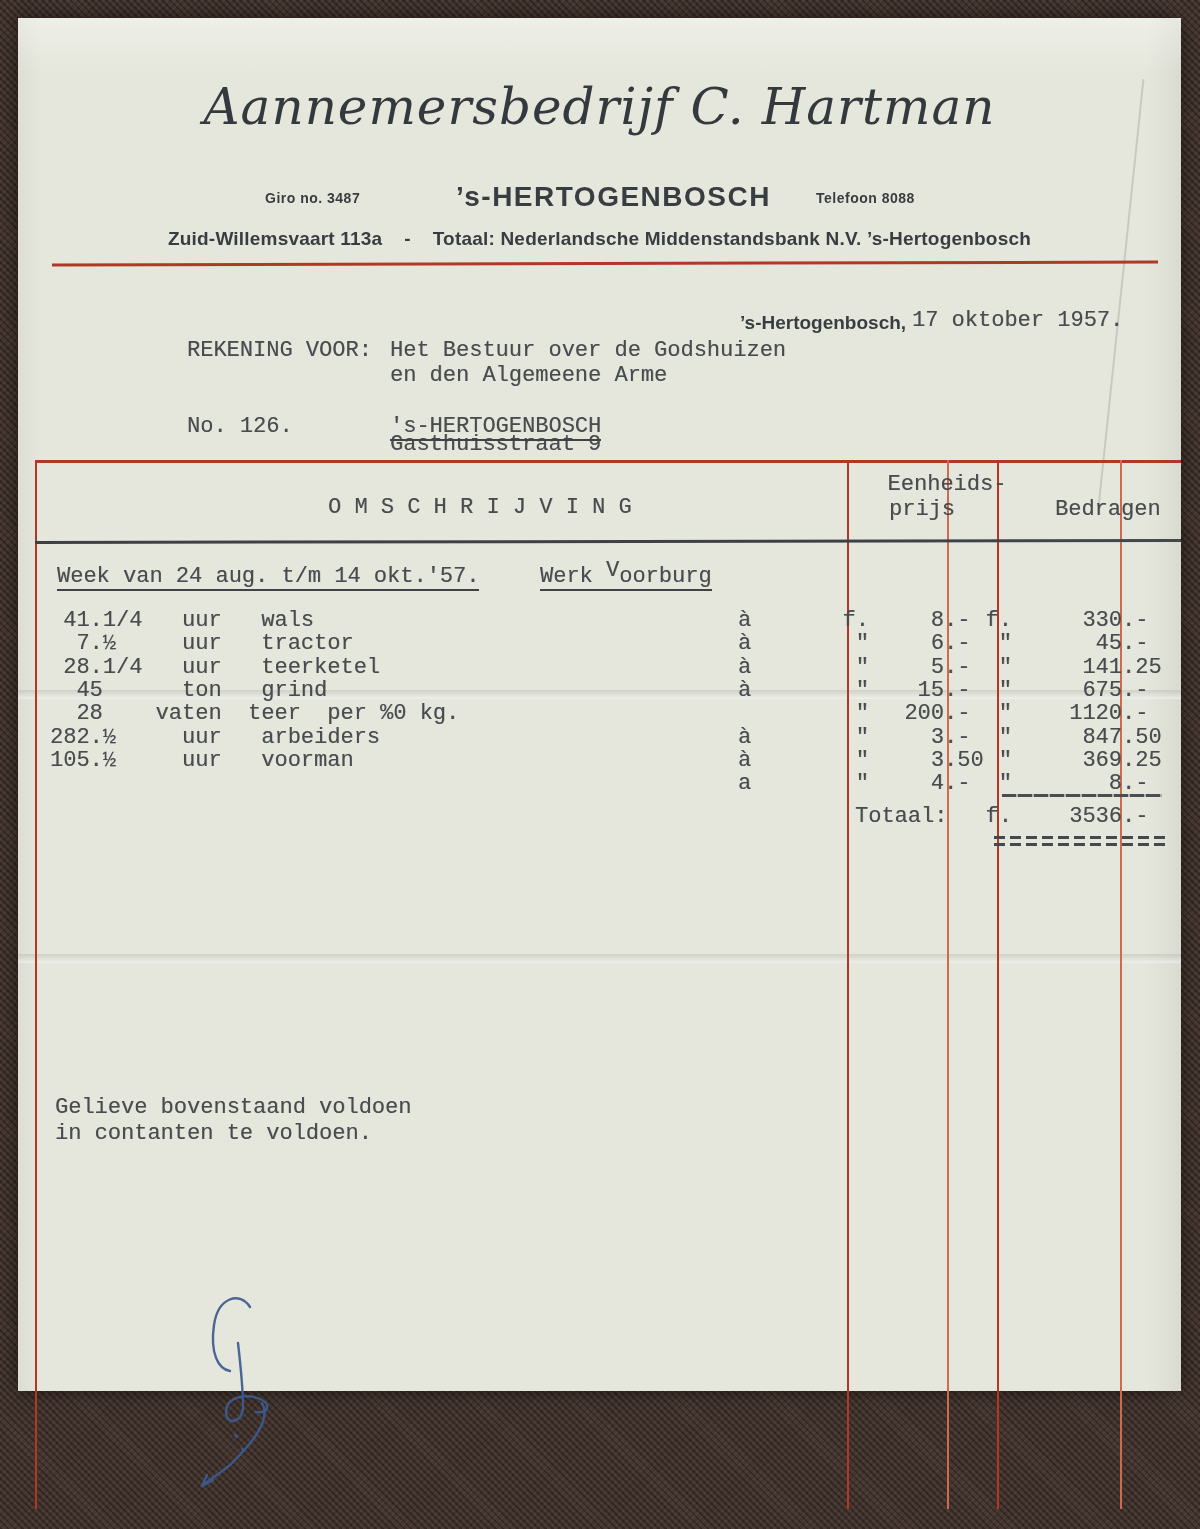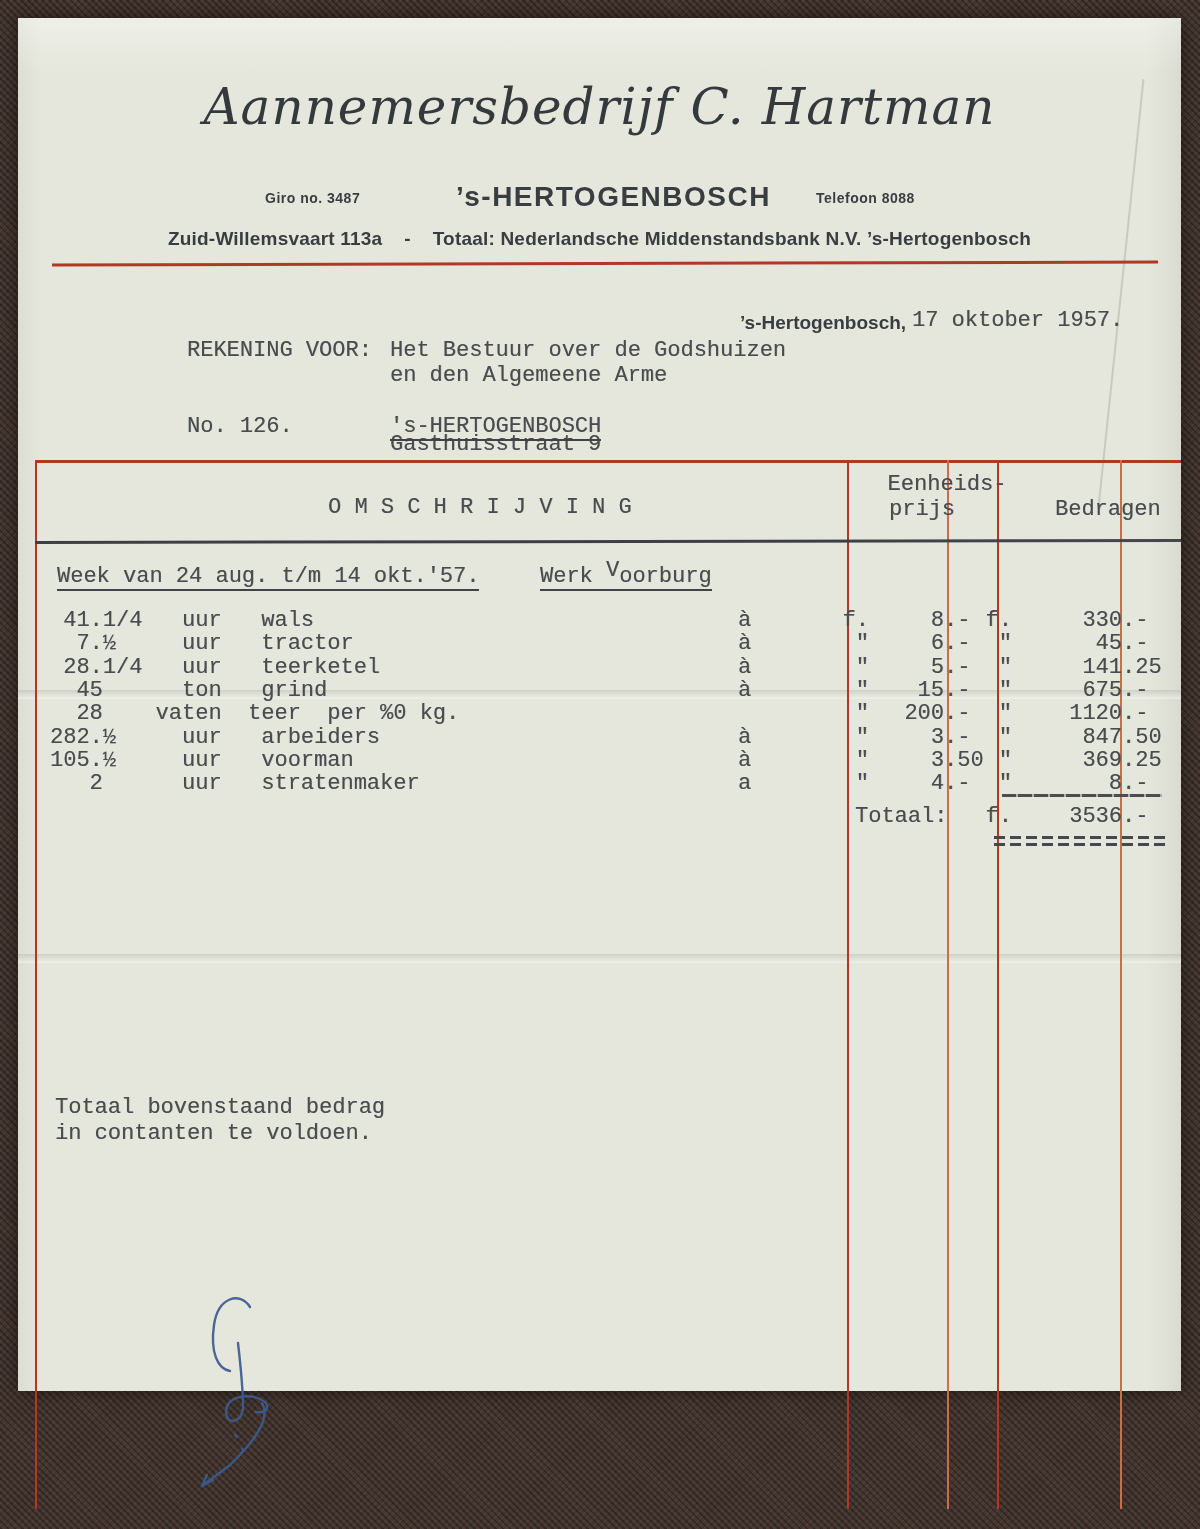--- a/index.html
+++ b/index.html
@@ -175,41 +175,40 @@
     <span class="mono cell-left">105.½     uur   voorman</span>
     <span class="mono cell-mark">à</span>
     <span class="mono cell-cur">"</span>
     <span class="mono cell-pint">3</span>
     <span class="mono cell-pdec">.50</span>
     <span class="mono cell-bcur">"</span>
     <span class="mono cell-bint">369</span>
     <span class="mono cell-bdec">.25</span>
   </div>
   <div class="item-row" style="top:755px;">
-    <span class="mono cell-left">   2      uur   stratenmaker</span>
     <span class="mono cell-mark">a</span>
     <span class="mono cell-cur">"</span>
     <span class="mono cell-pint">4</span>
     <span class="mono cell-pdec">.-</span>
     <span class="mono cell-bcur">"</span>
     <span class="mono cell-bint">8</span>
     <span class="mono cell-bdec">.-</span>
   </div>
 
   <div class="abs sub-rule"></div>
   <div class="item-row" style="top:788px;">
     <span class="mono" style="position:absolute;left:837px;">Totaal:</span>
     <span class="mono cell-bcur">f.</span>
     <span class="mono cell-bint">3536</span>
     <span class="mono cell-bdec">.-</span>
   </div>
   <div class="abs dash-rule" style="top:818px;"></div>
   <div class="abs dash-rule" style="top:825px;"></div>
 
-  <span class="abs mono" style="left:37px;top:1079px;">Totaal bovenstaand bedrag</span>
+  <span class="abs mono" style="left:37px;top:1079px;">Gelieve bovenstaand voldoen</span>
   <span class="abs mono" style="left:37px;top:1105px;">in contanten te voldoen.</span>
 
   <svg class="abs" style="left:170px;top:1267px;" width="120" height="220" viewBox="0 0 120 220">
     <g fill="none" stroke="#3c5c92" stroke-width="2.4" stroke-linecap="round" opacity="0.92">
       <path d="M 62,22 C 52,6 30,12 26,40 C 22,68 30,84 42,86"></path>
       <path d="M 50,58 C 53,84 55,104 55,122 C 55,138 38,141 38,127 C 38,112 58,108 72,114 C 83,119 81,129 68,127"></path>
       <path d="M 74,118 C 84,136 62,160 42,180 L 14,201"></path>
       <path d="M 14,201 L 25,195"></path>
       <path d="M 14,201 L 19,190"></path>
       <path d="M 47,150 l 2,2"></path>

